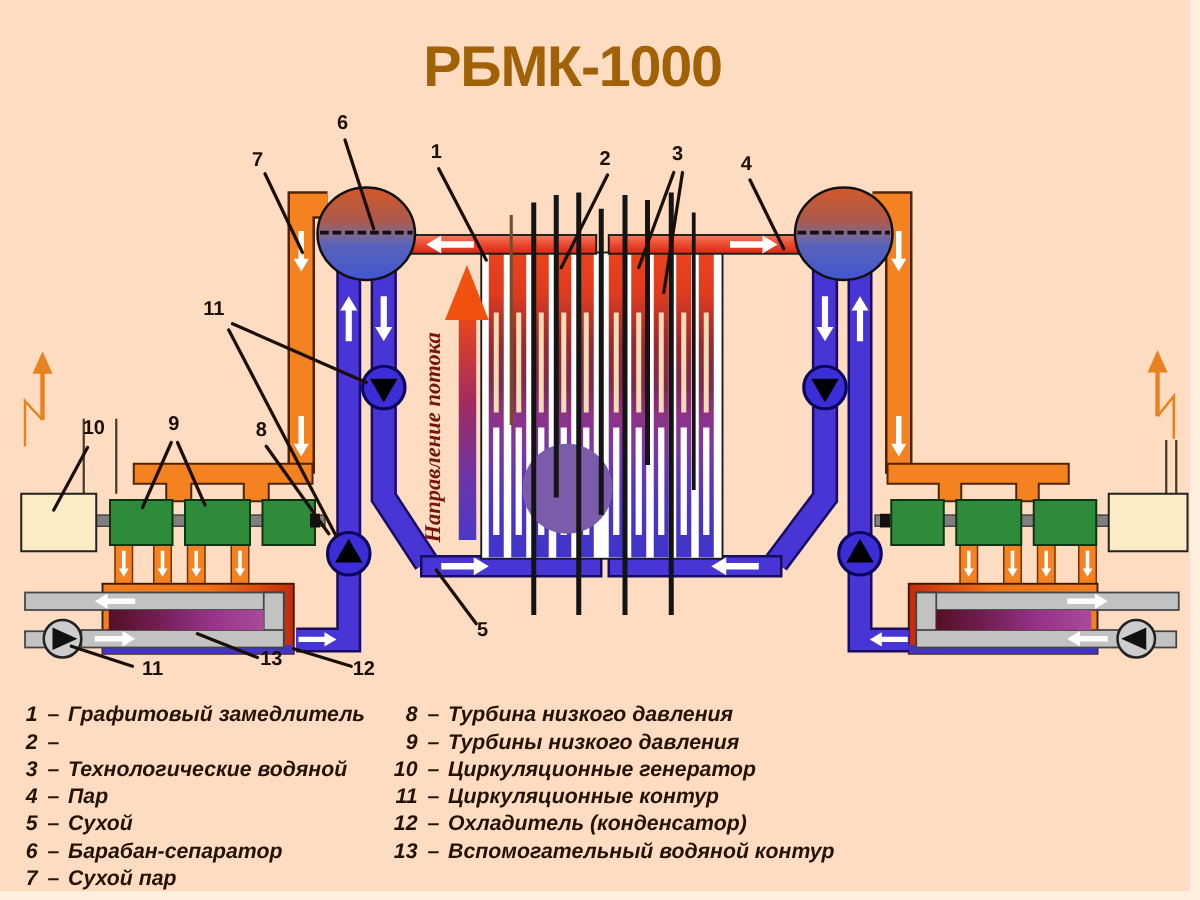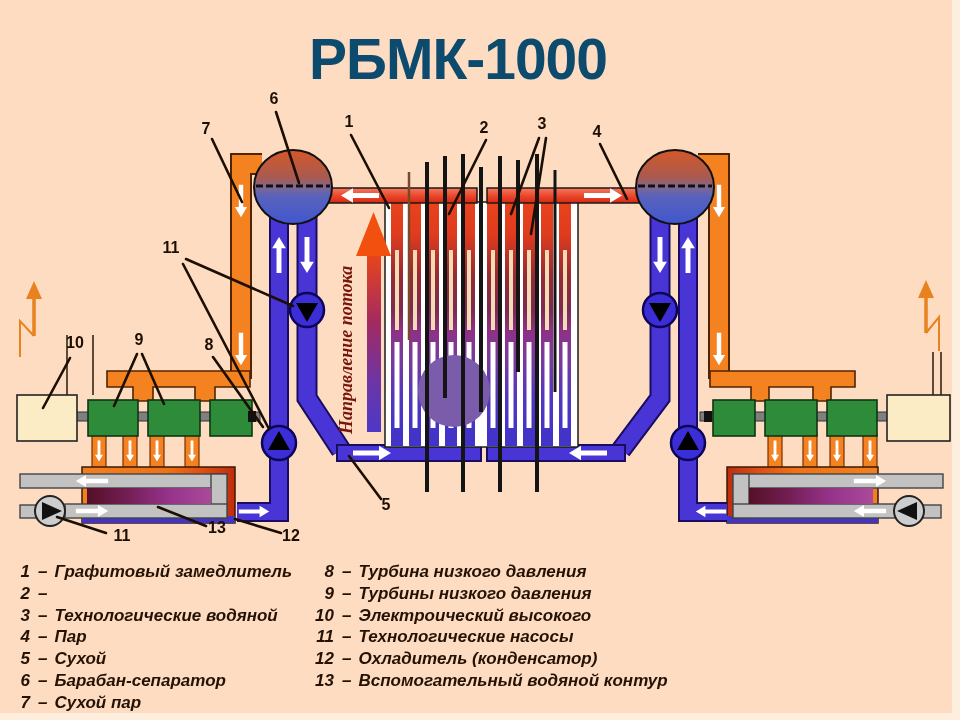--- a/index.html
+++ b/index.html
@@ -1,21 +1,21 @@
 <!DOCTYPE html>
 <html><head>
 <meta charset="utf-8">
 <style>
   html,body{margin:0;padding:0;}
   body{width:960px;height:720px;overflow:hidden;background:#fedcc2;
        font-family:"Liberation Sans",sans-serif;position:relative;}
   #stage{position:absolute;left:0;top:0;width:960px;height:720px;}
   svg{position:absolute;left:0;top:0;}
   .title{position:absolute;top:26px;left:458px;transform:translateX(-50%);
-         font-size:57px;font-weight:bold;letter-spacing:-1px;color:#0c4a6e;white-space:nowrap;}
+         font-size:46px;font-weight:bold;letter-spacing:-1px;color:#a16207;white-space:nowrap;}
   .num{position:absolute;transform:translateX(-50%);font-size:16px;font-weight:bold;
        color:#1d0e02;white-space:nowrap;}
   .legend-col{position:absolute;top:562px;}
   .legend-col .row{display:flex;align-items:baseline;height:21.8px;
        font-size:17px;font-weight:bold;font-style:italic;color:#241204;}
   .legend-col .n{display:inline-block;text-align:right;}
   #legend-left .n{width:22px;}
   #legend-right .n{width:34px;}
   .legend-col .dash{margin:0 7px 0 8px;}
   .legend-col .t{white-space:pre;}
@@ -382,26 +382,26 @@
         <span class="t">Турбина низкого давления</span>
       </div>
   <div class="row">
         <span class="n">9</span>
         <span class="dash">–</span>
         <span class="t">Турбины низкого давления</span>
       </div>
   <div class="row">
         <span class="n">10</span>
         <span class="dash">–</span>
-        <span class="t">Электроический высокого</span>
+        <span class="t">Циркуляционные генератор</span>
       </div>
   <div class="row">
         <span class="n">11</span>
         <span class="dash">–</span>
-        <span class="t">Технологические насосы</span>
+        <span class="t">Циркуляционные контур</span>
       </div>
   <div class="row">
         <span class="n">12</span>
         <span class="dash">–</span>
         <span class="t">Охладитель (конденсатор)</span>
       </div>
   <div class="row">
         <span class="n">13</span>
         <span class="dash">–</span>
         <span class="t">Вспомогательный водяной контур</span>

